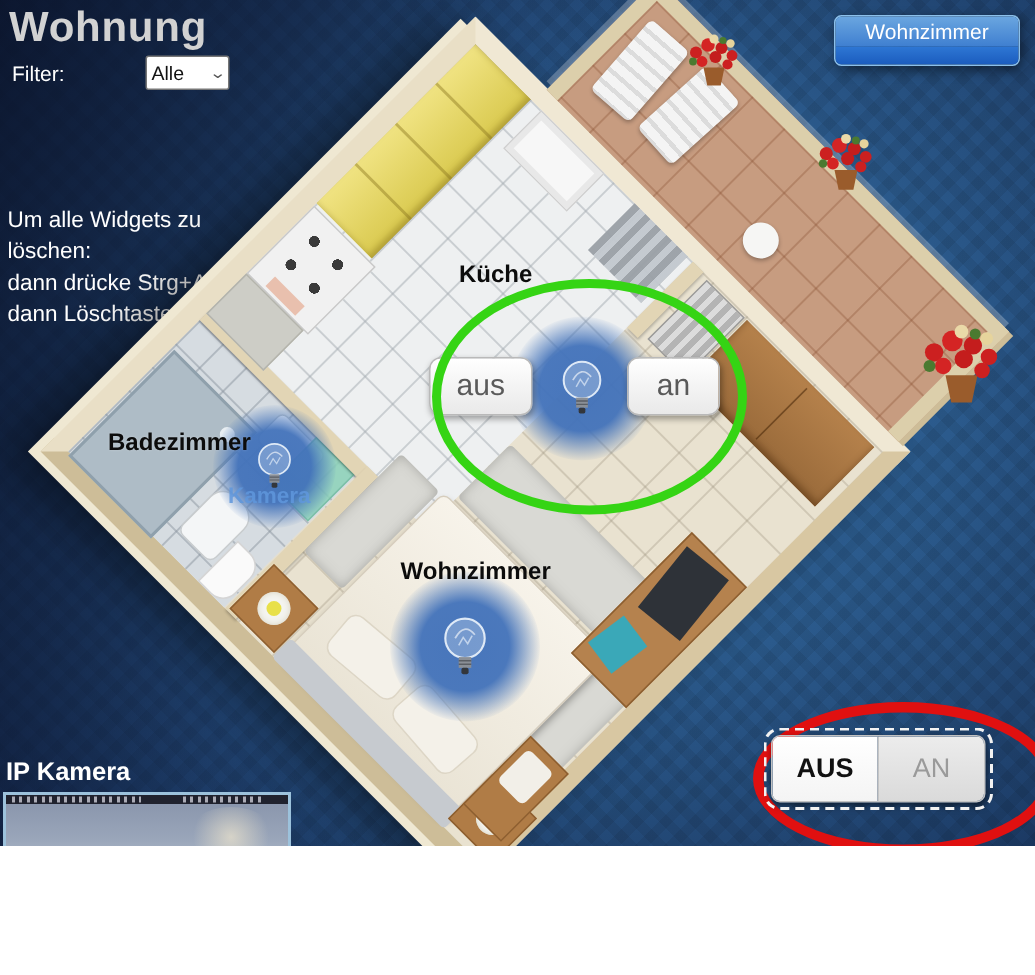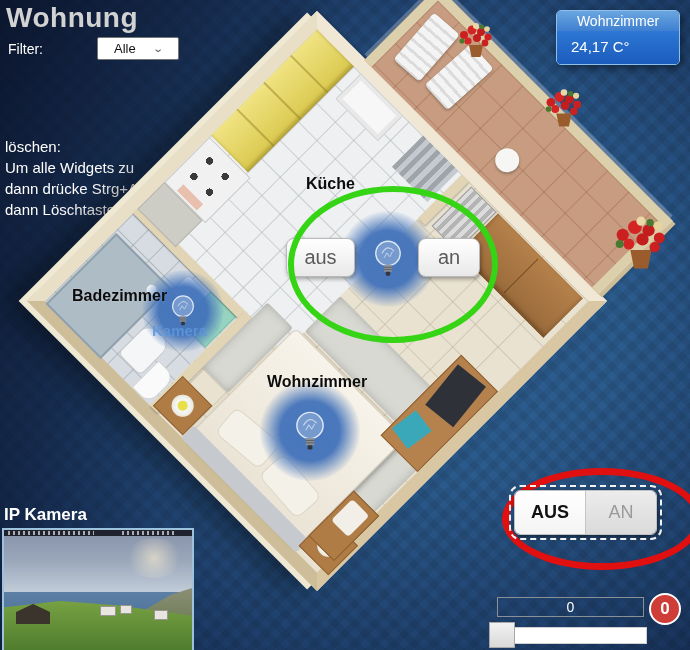--- a/index.html
+++ b/index.html
@@ -1,31 +1,31 @@
 <!DOCTYPE html>
 <html><head>
 <meta charset="utf-8">
 <style>
   html,body{margin:0;padding:0;}
   body{font-family:"Liberation Sans",sans-serif;}
-  #app{position:relative;width:690px;height:650px;overflow:hidden;
+  #app{position:relative;width:690px;height:564px;overflow:hidden;
     background:
       repeating-linear-gradient(45deg, rgba(0,0,0,.07) 0 7px, rgba(0,0,0,0) 7px 14px),
       repeating-linear-gradient(-45deg, rgba(0,0,0,.07) 0 7px, rgba(0,0,0,0) 7px 14px),
       radial-gradient(ellipse 620px 520px at 58% 45%, #31659a 0%, #2b5a8c 38%, #1d3d68 72%, #111f41 100%);
   }
   #app::before{content:"";position:absolute;inset:0;pointer-events:none;
     background:linear-gradient(112deg, rgba(10,18,40,.85) 0%, rgba(14,26,54,.6) 22%, rgba(20,40,80,.25) 38%, rgba(0,0,0,0) 55%);}
   .abs{position:absolute;}
 
   
   .page-title{left:6px;top:2px;font-size:28px;font-weight:bold;color:#d2d2d2;letter-spacing:.5px;}
   .filter-label{left:8px;top:41px;font-size:14px;color:#fff;}
   .filter-select{left:97px;top:37px;width:48px;height:21px;background:#fff;border:1px solid #767676;border-radius:2px;
-    font-size:13px;color:#111;display:flex;align-items:center;padding:0 16px;cursor:default;}
+    font-size:13px;color:#111;display:flex;align-items:center;padding:0 3px;cursor:default;}
   .filter-select .chev{margin-left:auto;font-size:10px;color:#555;transform:scaleX(1.4);}
   .instructions{left:5px;top:136px;width:175px;font-size:15px;line-height:21px;color:#fff;}
 
   
   .plan{left:112px;top:96px;width:410px;height:410px;transform:rotate(45deg);
     border:13px solid;border-color:#f0e8d4 #d8c7a2 #cdbd98 #e9dfc6;background:#e7e0ce;box-sizing:border-box;
     box-shadow:-7px 7px 0 -1px #efe8d2, -16px 18px 30px rgba(0,0,0,.45);}
   .floor{position:absolute;inset:0;}
   .tileL{position:absolute;inset:0;background:#e9e2d0;
     background-image:linear-gradient(rgba(160,150,130,.35) 1px,transparent 1px),linear-gradient(90deg,rgba(160,150,130,.35) 1px,transparent 1px);
@@ -162,22 +162,22 @@
 
 <div id="app">
 
   <div class="abs page-title">Wohnung</div>
   <div class="abs filter-label">Filter:</div>
   <div class="abs filter-select">
     <span>Alle</span>
     <span class="chev">⌄</span>
   </div>
   <div class="abs instructions">
+    <div>Um alle Widgets zu</div>
     <div>löschen:</div>
-    <div>Um alle Widgets zu</div>
     <div>dann drücke Strg+A and</div>
     <div>dann Löschtaste</div>
   </div>
 
   <div class="abs plan">
     <div class="floor">
       <div class="tileL"></div>
       <div class="kitchen-floor"></div>
       <div class="bath-floor">
         <div class="shower">
@@ -315,21 +315,20 @@
       <rect x="10" y="29.5" width="4" height="3.5" rx="1" fill="#33363b"></rect>
     </svg>
   </div>
 
   <div class="abs annot green-circle"></div>
   <div class="abs annot red-circle"></div>
 
   <div class="abs sensor">
     <div class="hd">Wohnzimmer</div>
     <div class="bd">
-      <div>24,17 C°</div>
     </div>
   </div>
 
   <div class="abs seg-group">
     <div class="seg seg-on-state">AUS</div>
     <div class="seg seg-off-state">AN</div>
   </div>
 
   <div class="abs cam-label">IP Kamera</div>
   <div class="abs camera">

